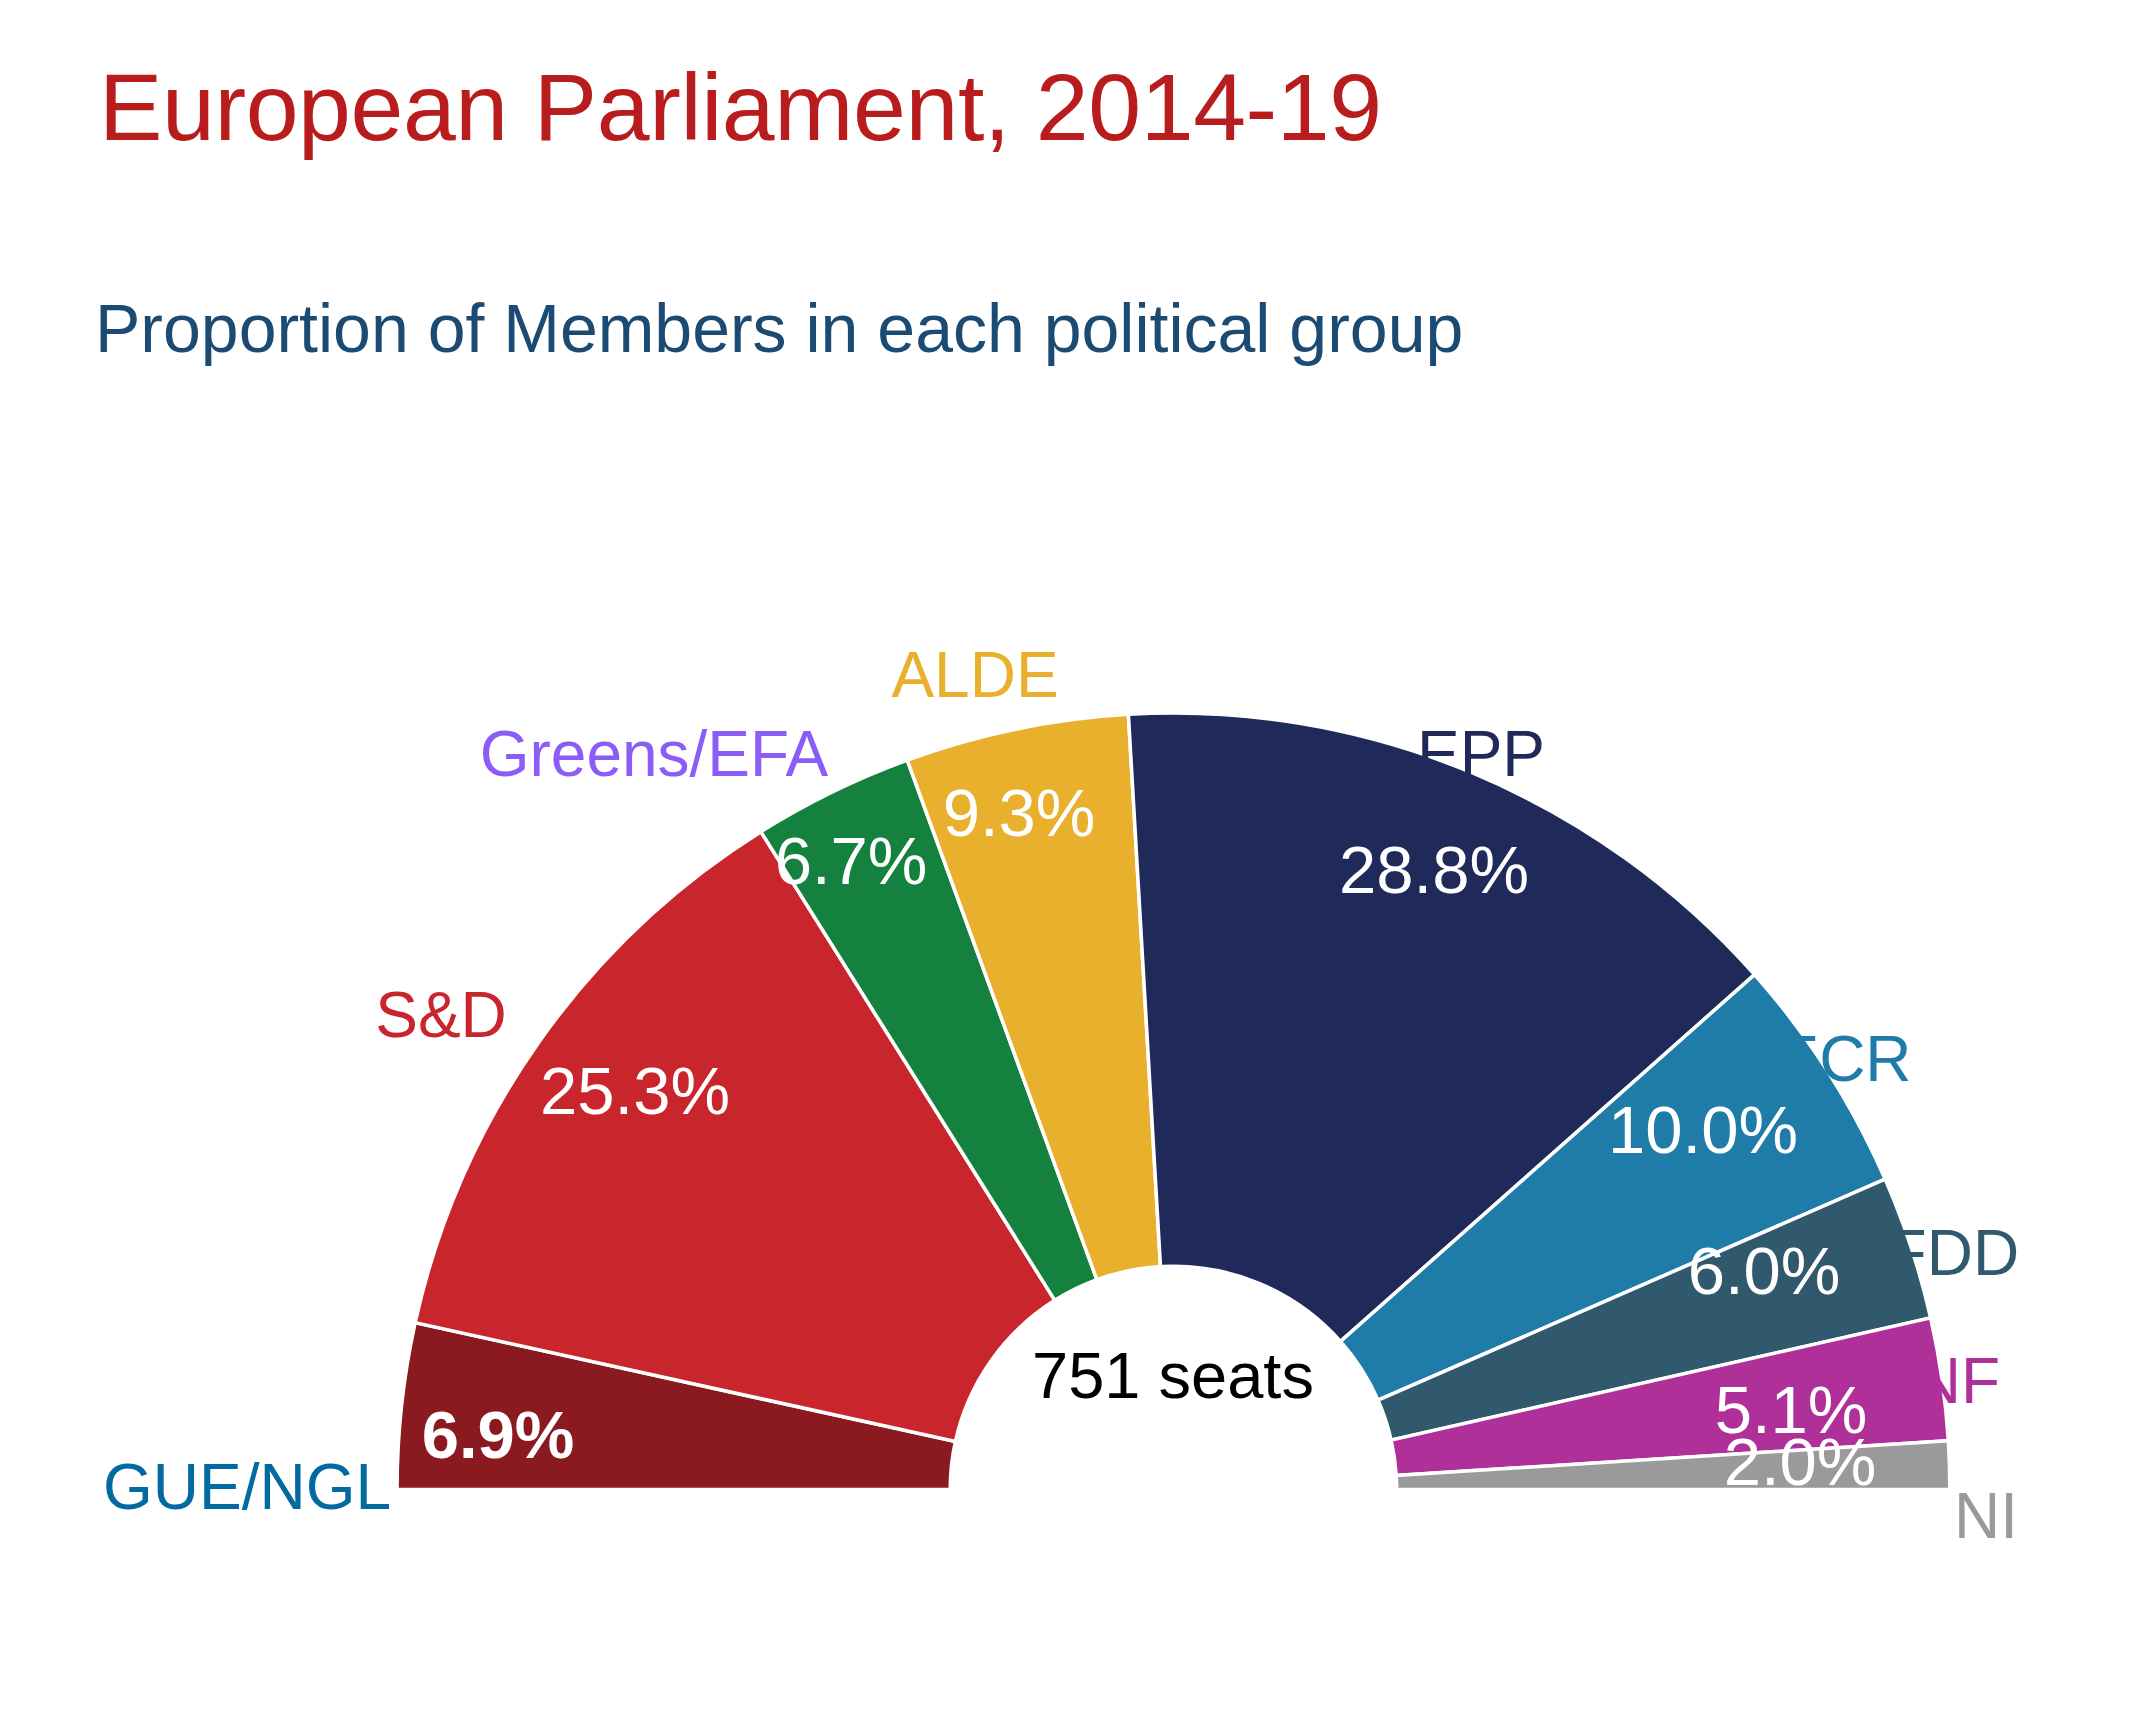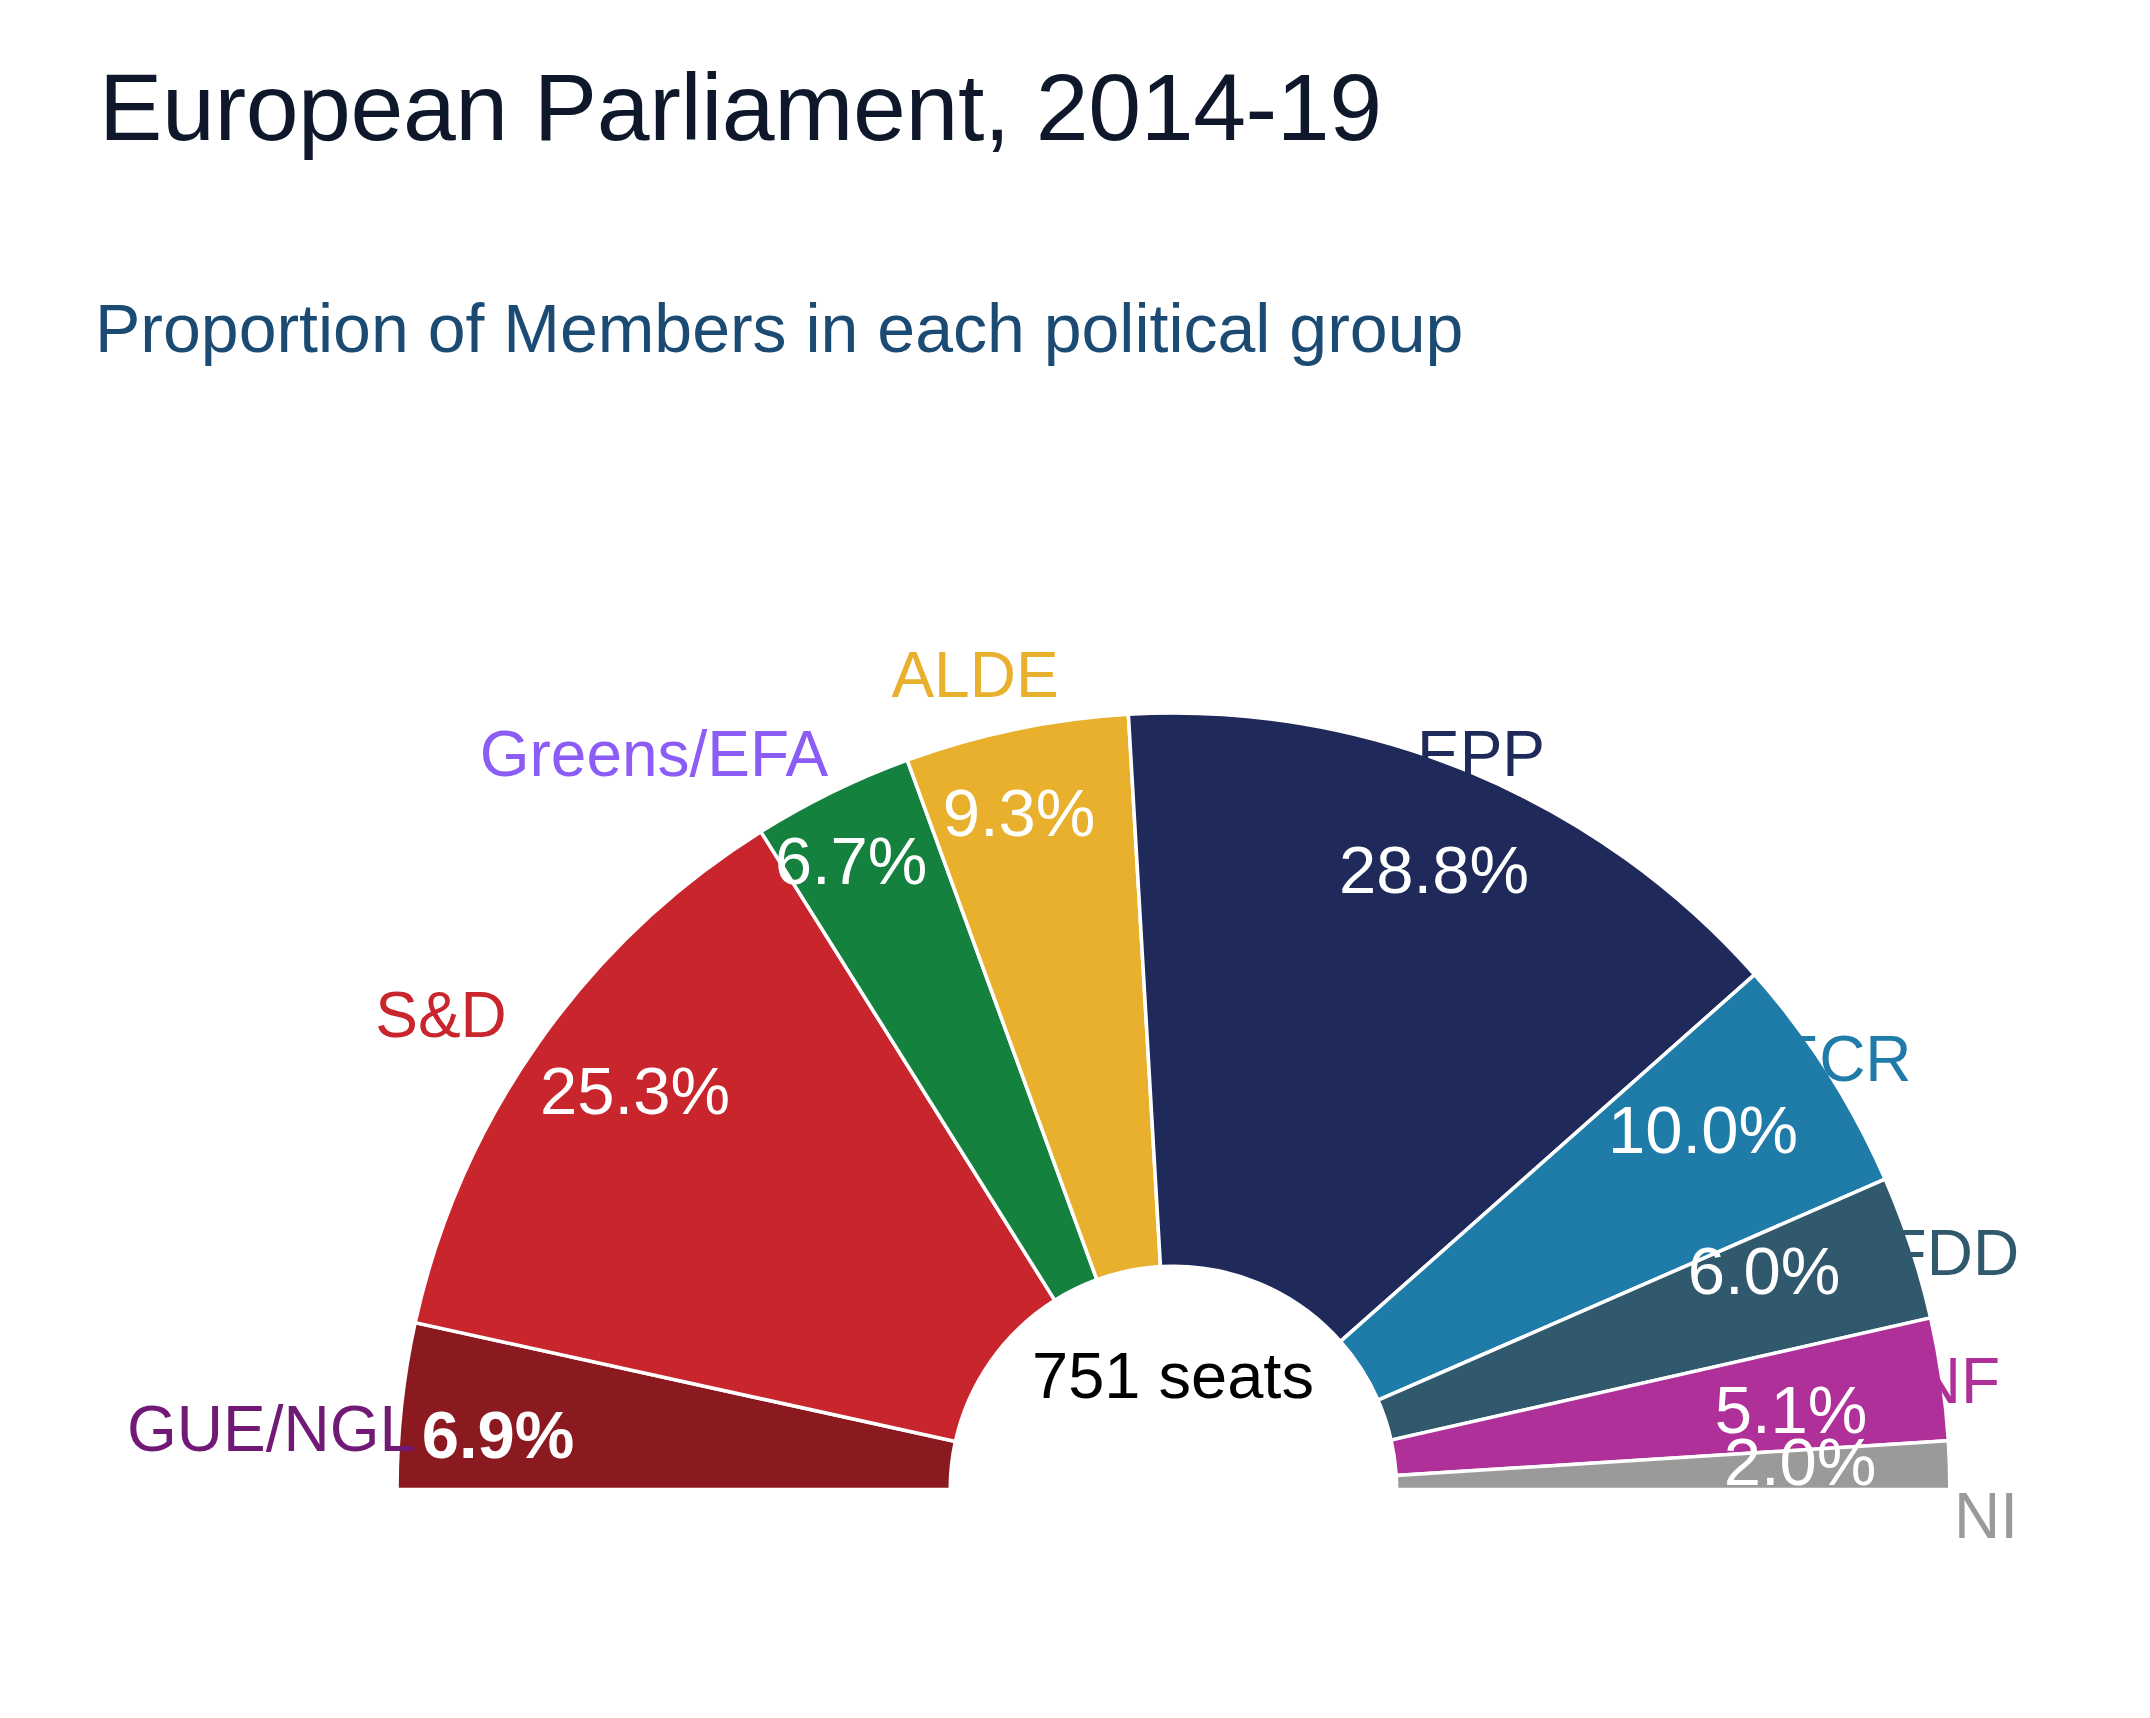--- a/index.html
+++ b/index.html
@@ -13,21 +13,21 @@
     position: relative;
     overflow: hidden;
     font-family: "Liberation Sans", sans-serif;
   }
   #page-title {
     position: absolute;
     left: 99px;
     top: 55px;
     font-size: 95px;
     line-height: 1.1;
-    color: #0f172a;
+    color: #b91c1c;
     font-weight: normal;
     letter-spacing: -0.4px;
     white-space: nowrap;
   }
   #page-subtitle {
     position: absolute;
     left: 95px;
     top: 291px;
     font-size: 68px;
     line-height: 1.1;
@@ -92,21 +92,21 @@
         <path d="M 862.3965458452953 942.515587243711 A 880 880 0 0 1 1028.3014771225644 861.3331981423389 L 1243.2616746727372 1450.3332944659223 A 253 253 0 0 0 1195.5640069305225 1473.673231332567 Z" fill="#14813f" stroke="#ffffff" stroke-width="4"></path>
         <path d="M 1028.3014771225644 861.3331981423389 A 880 880 0 0 1 1278.9346682042196 809.4828790008775 L 1315.3187171087131 1435.4263277127523 A 253 253 0 0 0 1243.2616746727372 1450.3332944659223 Z" fill="#e8b02c" stroke="#ffffff" stroke-width="4"></path>
         <path d="M 1278.9346682042196 809.4828790008775 A 880 880 0 0 1 1988.6894583905691 1104.4520607481004 L 1519.3732192872887 1520.229967465079 A 253 253 0 0 0 1315.3187171087131 1435.4263277127523 Z" fill="#1f2a5a" stroke="#ffffff" stroke-width="4"></path>
         <path d="M 1988.6894583905691 1104.4520607481004 A 880 880 0 0 1 2136.666794051069 1336.3059804668692 L 1561.9167032896823 1586.8879693842248 A 253 253 0 0 0 1519.3732192872887 1520.229967465079 Z" fill="#1f7ba8" stroke="#ffffff" stroke-width="4"></path>
         <path d="M 2136.666794051069 1336.3059804668692 A 880 880 0 0 1 2188.242789845238 1493.528115968753 L 1576.744802080506 1632.0893333410165 A 253 253 0 0 0 1561.9167032896823 1586.8879693842248 Z" fill="#31596e" stroke="#ffffff" stroke-width="4"></path>
         <path d="M 2188.242789845238 1493.528115968753 A 880 880 0 0 1 2208.2669876337027 1632.799470719735 L 1582.5017589446895 1672.1298478319238 A 253 253 0 0 0 1576.744802080506 1632.0893333410165 Z" fill="#b0309a" stroke="#ffffff" stroke-width="4"></path>
         <path d="M 2208.2669876337027 1632.799470719735 A 880 880 0 0 1 2210 1688.0000000000002 L 1583 1688 A 253 253 0 0 0 1582.5017589446895 1672.1298478319238 Z" fill="#9a9a9a" stroke="#ffffff" stroke-width="4"></path>
       </g>
   </svg>
   <div id="labels-layer">
-      <div class="grp-label" style="left: 247px; top: 1429px; color: #701a75; margin-left: 24px;">GUE/NGL</div>
+      <div class="grp-label" style="left: 247px; top: 1487px; color: #0369a1;">GUE/NGL</div>
       <div class="pct-label" style="left: 498px; top: 1434px; font-weight: bold;">6.9%</div>
       <div class="grp-label" style="left: 441px; top: 1015px; color: rgb(201, 37, 44);">S&amp;D</div>
       <div class="pct-label" style="left: 635px; top: 1090px;">25.3%</div>
       <div class="grp-label" style="left: 626px; top: 754px; color: #8b5cf6; margin-left: 28px;">Greens/EFA</div>
       <div class="pct-label" style="left: 851px; top: 860px;">6.7%</div>
       <div class="grp-label" style="left: 975px; top: 675px; color: rgb(232, 176, 44);">ALDE</div>
       <div class="pct-label" style="left: 1019px; top: 812px;">9.3%</div>
       <div class="grp-label" style="left: 1481px; top: 754px; color: rgb(31, 42, 90);">EPP</div>
       <div class="pct-label" style="left: 1434px; top: 869px;">28.8%</div>
       <div class="grp-label" style="left: 1844px; top: 1059px; color: rgb(31, 123, 168);">ECR</div>

